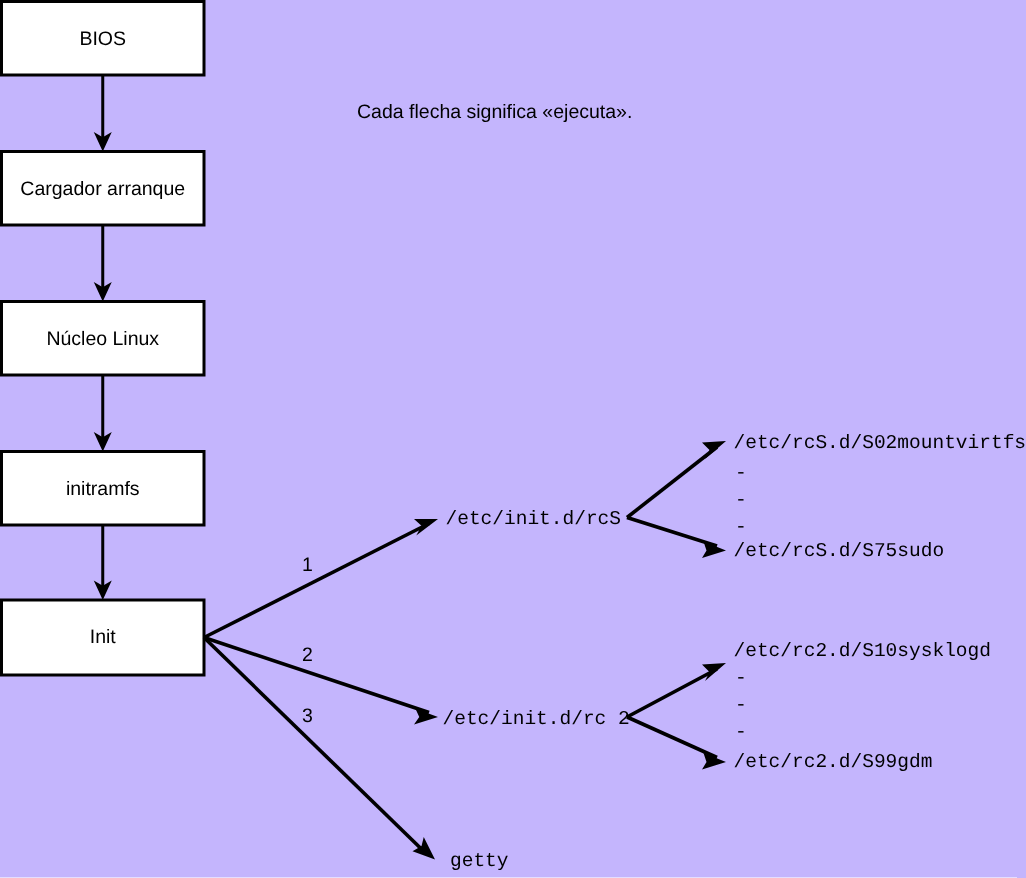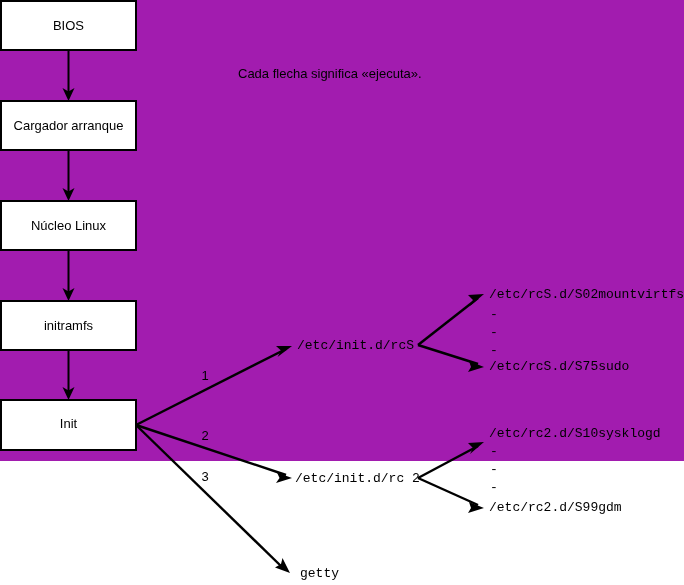--- a/index.html
+++ b/index.html
@@ -10,22 +10,22 @@
   }
   body {
     width: 684px;
     height: 585px;
     overflow: hidden;
     font-family: "Liberation Sans", sans-serif;
   }
   #diagram-root {
     position: relative;
     width: 684px;
-    height: 461px;
-    background: #a21caf;
+    height: 585px;
+    background: #c4b5fd;
   }
   svg#boot-diagram {
     display: block;
     width: 684px;
     height: 585px;
   }
   .box-rect {
     fill: #ffffff;
     stroke: #000000;
     stroke-width: 2;

